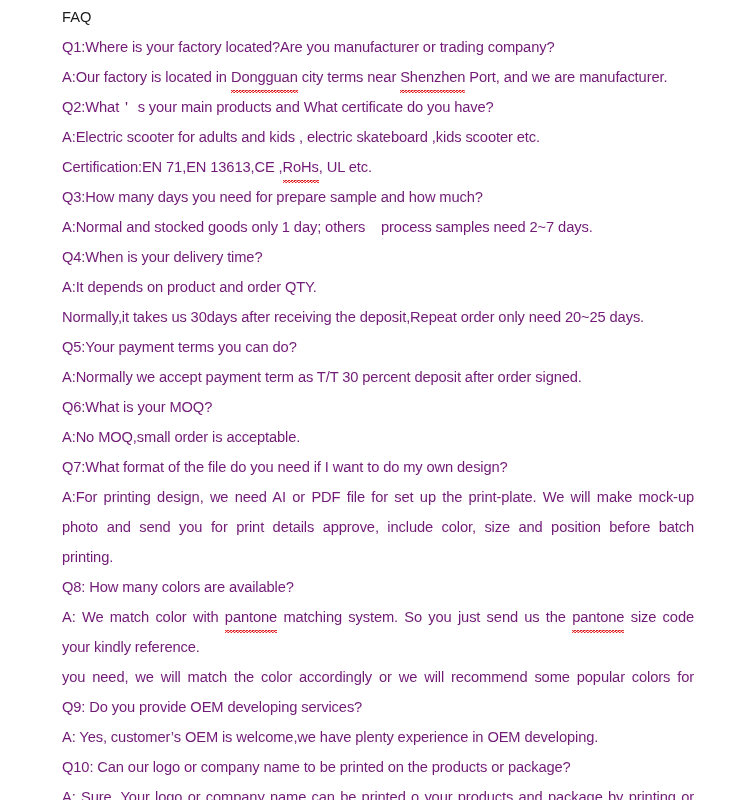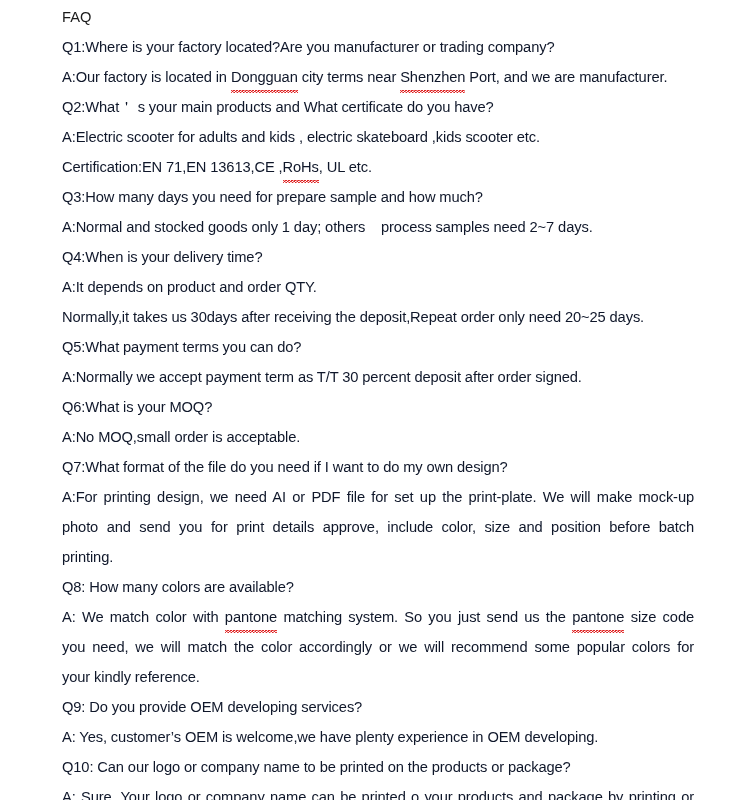--- a/index.html
+++ b/index.html
@@ -30,21 +30,21 @@
     left: 62px;
     top: 2px;
     width: 632px;
   }
 
   .line {
     font-size: 14.7px;
     line-height: 30px;
     height: 30px;
     white-space: pre;
-    color: #0f172a;
+    color: #701a75;
     letter-spacing: -0.12px;
   }
 
   
   .line.just {
     white-space: normal;
     text-align: justify;
     text-align-last: justify;
     word-spacing: 0;
   }
@@ -110,43 +110,43 @@
     <div class="line">Q3:How many days you need for prepare sample and how much?</div>
 
     <div class="line">A:Normal and stocked goods only 1 day; others    process samples need 2~7 days.</div>
 
     <div class="line">Q4:When is your delivery time?</div>
 
     <div class="line">A:It depends on product and order QTY.</div>
 
     <div class="line">Normally,it takes us 30days after receiving the deposit,Repeat order only need 20~25 days.</div>
 
-    <div class="line">Q5:What payment terms you can do?</div>
+    <div class="line">Q5:Your payment terms you can do?</div>
 
     <div class="line">A:Normally we accept payment term as T/T 30 percent deposit after order signed.</div>
 
     <div class="line">Q6:What is your MOQ?</div>
 
     <div class="line">A:No MOQ,small order is acceptable.</div>
 
     <div class="line">Q7:What format of the file do you need if I want to do my own design?</div>
 
     <div class="line just">A:For printing design, we need AI or PDF file for set up the print-plate. We will make mock-up</div>
 
     <div class="line just">photo and send you for print details approve, include color, size and position before batch</div>
 
     <div class="line just-last">printing.</div>
 
     <div class="line">Q8: How many colors are available?</div>
 
     <div class="line just"><span>A: We match color with </span><span class="sp"><span>pantone</span></span><span> matching system. So you just send us the </span><span class="sp"><span>pantone</span></span><span> size code</span></div>
 
+    <div class="line just-last">your kindly reference.</div>
+
     <div class="line just">you need, we will match the color accordingly or we will recommend some popular colors for</div>
-
-    <div class="line just-last">your kindly reference.</div>
 
     <div class="line">Q9: Do you provide OEM developing services?</div>
 
     <div class="line">A: Yes, customer’s OEM is welcome,we have plenty experience in OEM developing.</div>
 
     <div class="line">Q10: Can our logo or company name to be printed on the products or package?</div>
 
     <div class="line just">A: Sure. Your logo or company name can be printed o your products and package by printing or</div>
 
   </div>

